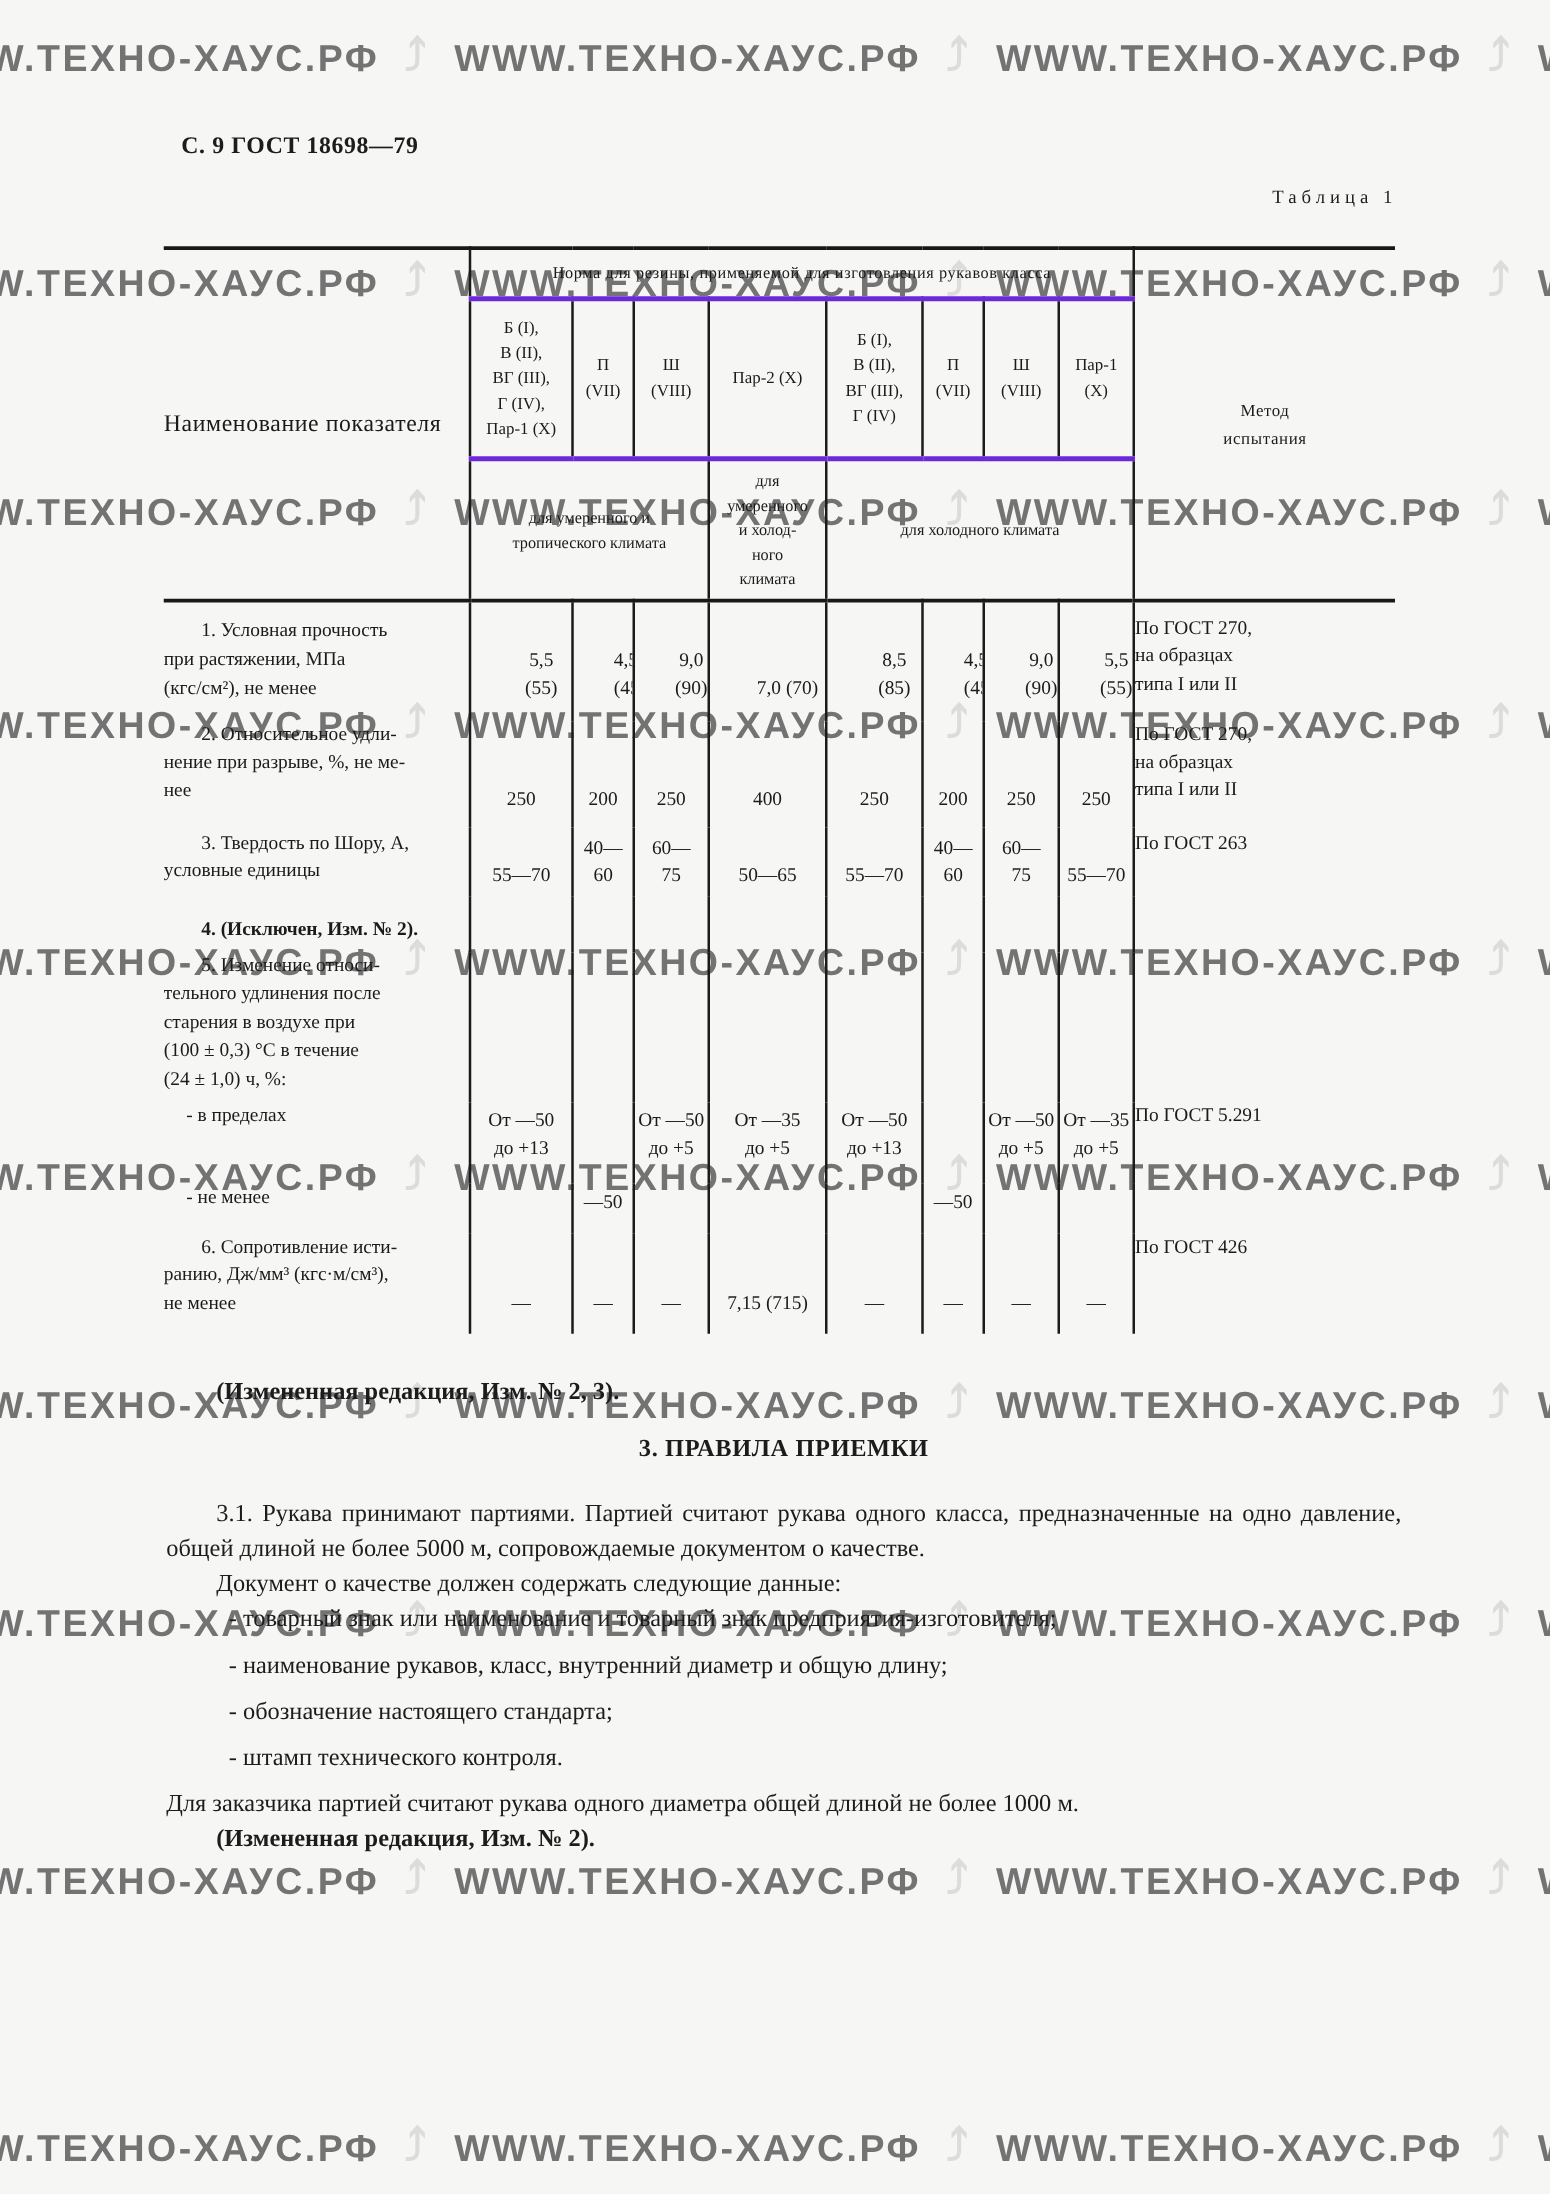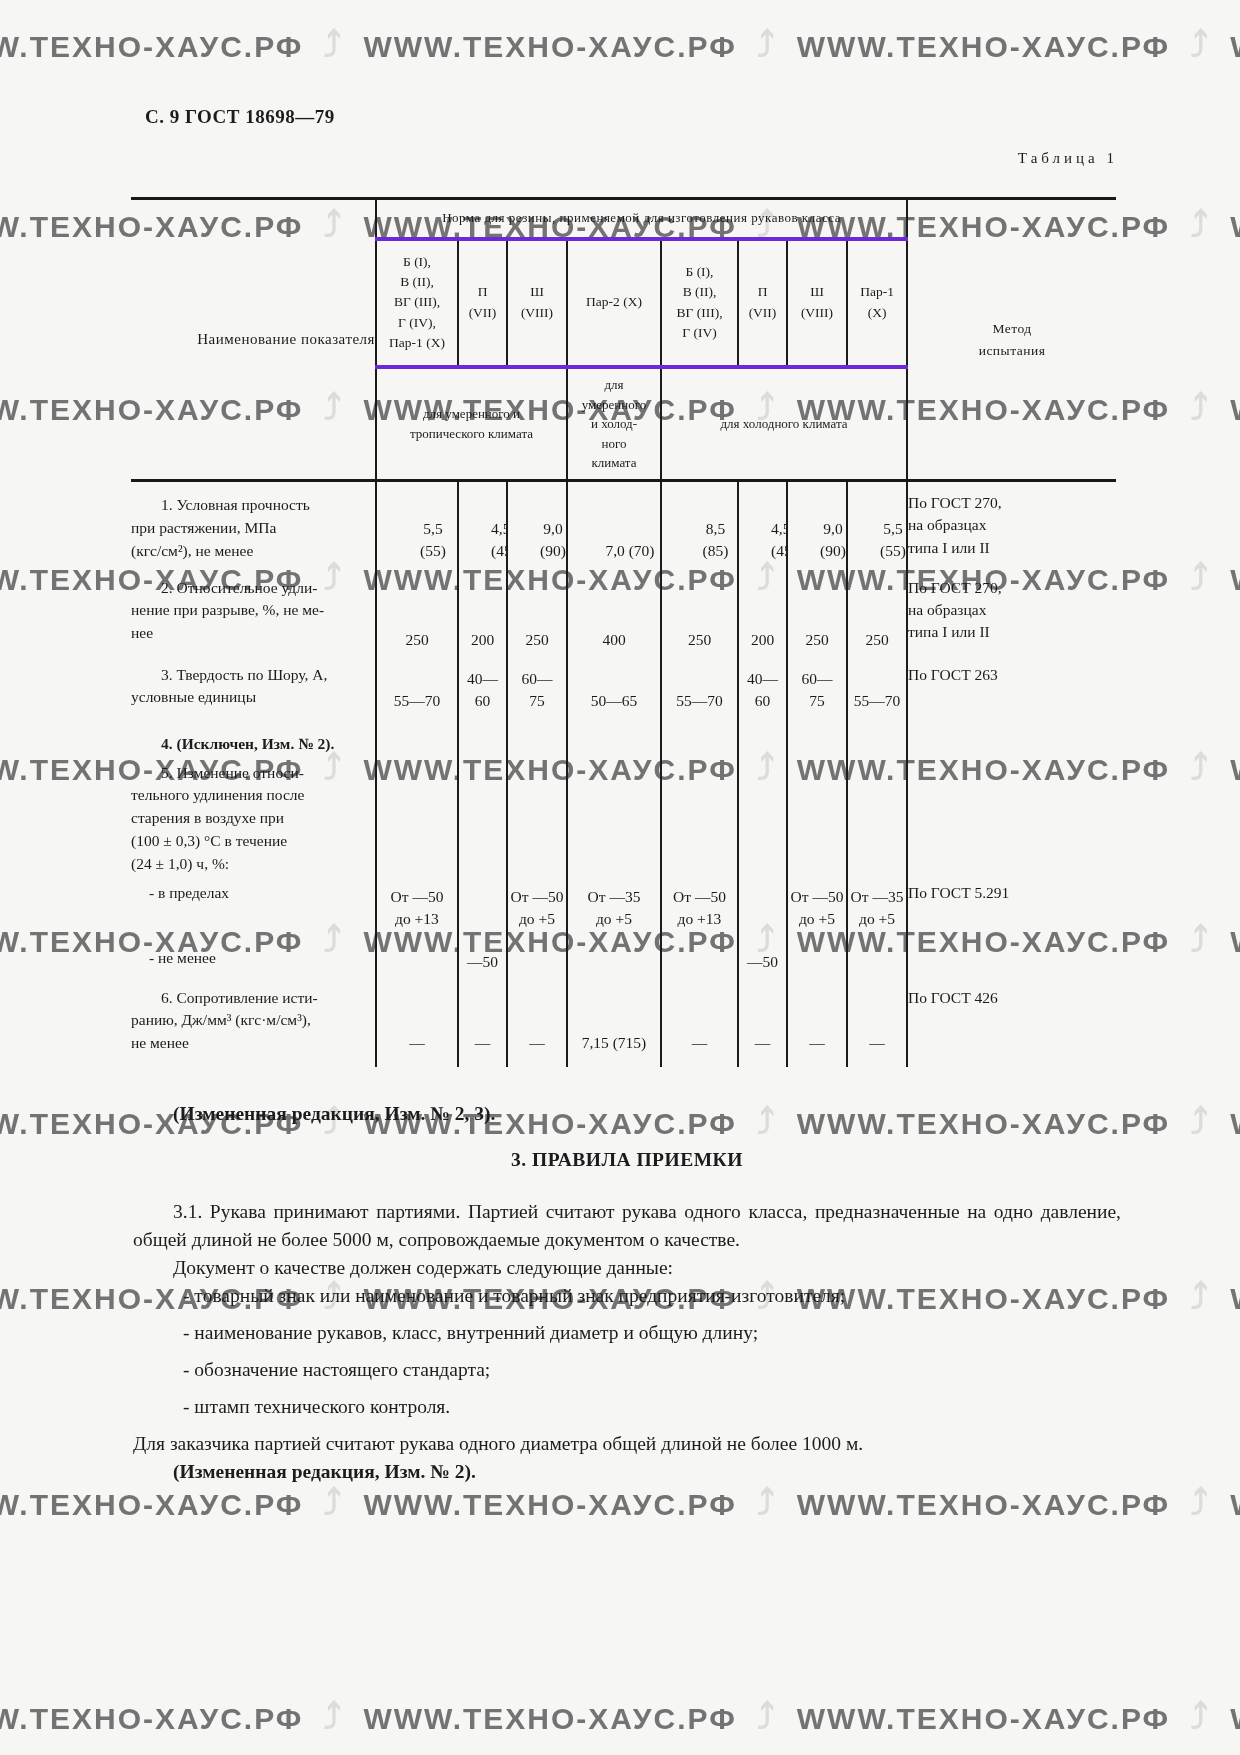--- a/index.html
+++ b/index.html
@@ -37,22 +37,22 @@
   }
   .doc-table td {
     font-weight: normal; padding: 0; color: #1b1b1b;
     overflow: hidden;
   }
   .bl  { border-left: 2px solid #1b1b1b; }
   .bb2 { border-bottom: 4px solid #6d28d9; }
   .bb3 { border-bottom: 3px solid #181818; }
   .pre { white-space: pre-line; }
   .cell-namehead {
-    vertical-align: middle; text-align: right;
-    font-size: 15px; letter-spacing: 0.5px;
+    vertical-align: middle; text-align: left;
+    font-size: 19px; letter-spacing: 0.5px;
   }
   .cell-norm {
     vertical-align: middle; text-align: center;
     font-size: 13px; letter-spacing: 0.5px; padding: 4px 6px;
   }
   .cell-methodhead {
     vertical-align: middle; text-align: center;
     font-size: 13.5px; line-height: 1.6; letter-spacing: 0.5px;
   }
   .cell-class {

